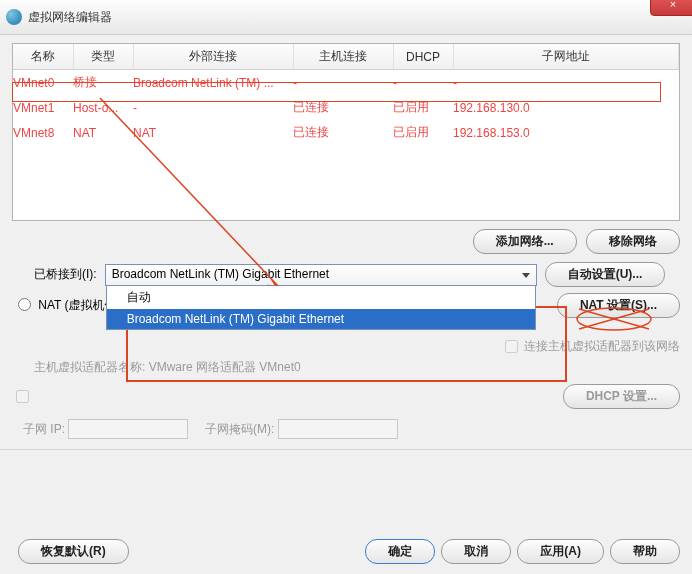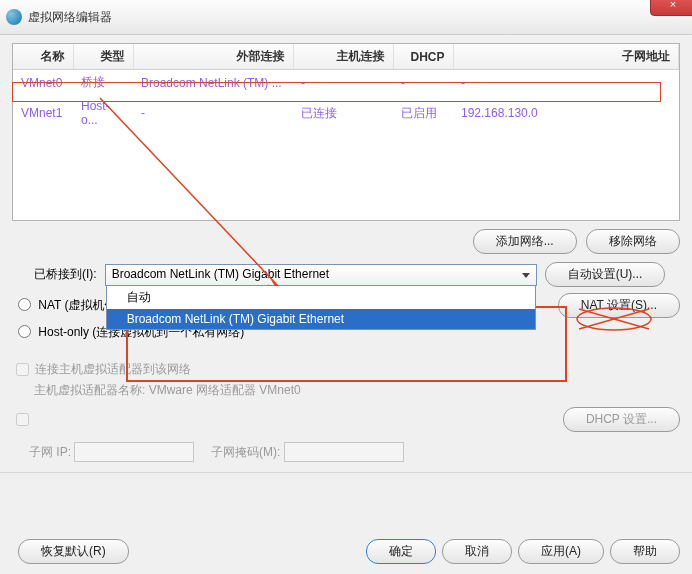--- a/index.html
+++ b/index.html
@@ -7,25 +7,25 @@
 
 .titlebar { height: 28px; background: linear-gradient(#fdfdfd, #e8e8e8); border-bottom: 1px solid #ccc; display: flex; align-items: center; padding: 17px 6px; position: relative; }
 .titlebar .icon { width: 16px; height: 16px; margin-right: 6px; background: radial-gradient(circle at 30% 30%, #7ec8e3, #1a73a8); border-radius: 50%; }
 .titlebar .title { color: #333; }
 .close-btn { position: absolute; right: -4px; top: -6px; width: 46px; height: 22px; background: linear-gradient(#e15a5a,#c83a3a); border: 1px solid #a02828; border-radius: 0 0 4px 4px; color: #fff; text-align: center; line-height: 18px; font-size: 11px; cursor: pointer; }
 
 .content { padding: 8px 12px; }
 
 .table-wrap { border: 1px solid #b3b3b3; background: #fff; height: 178px; position: relative; }
 table { width: 100%; border-collapse: collapse; }
-th { text-align: right; font-weight: bold; padding: 4px 8px; border-right: 1px solid #e0e0e0; border-bottom: 1px solid #d0d0d0; background: linear-gradient(#fcfcfc,#f0f0f0); color: #333; }
-td { padding: 4px 8px; color: #8b5cf6; }
+th { text-align: center; font-weight: normal; padding: 4px 8px; border-right: 1px solid #e0e0e0; border-bottom: 1px solid #d0d0d0; background: linear-gradient(#fcfcfc,#f0f0f0); color: #333; }
+td { padding: 4px 0; color: #ef4444; }
 
 .row-buttons { text-align: right; margin: 8px 0; }
-.btn { background: linear-gradient(#fdfdfd,#e5e5e5); border: 1px solid #9a9a9a; border-radius: 12px; padding: 3px 22px; cursor: pointer; color: #222; margin-left: 6px; }
+.btn { background: linear-gradient(#fdfdfd,#e5e5e5); border: 1px solid #9a9a9a; border-radius: 12px; padding: 3px 22px; cursor: pointer; color: #222; margin-left: 6px; font-weight: bold; }
 
 .group-label { margin: 6px 0 4px 2px; color: #222; }
 
 input[type=radio] { vertical-align: -2px; margin-right: 4px; }
 
 .field-line { display: flex; align-items: center; margin: 6px 0 6px 22px; }
 .field-line label { margin-right: 8px; }
 
 .select { flex: 1; height: 22px; background: linear-gradient(#fff,#f1f1f1); border: 1px solid #7793b8; padding: 2px 20px 2px 6px; position: relative; cursor: pointer; }
 .select::after { content: ""; position: absolute; right: 6px; top: 8px; border-left: 4px solid transparent; border-right: 4px solid transparent; border-top: 5px solid #444; }
@@ -33,21 +33,21 @@
 .dropdown-open { position: relative; }
 .dropdown-list { position: absolute; left: 0; top: 21px; width: 100%; background: #fff; border: 1px solid #7793b8; border-top: none; z-index: 20; }
 .dropdown-list div { padding: 3px 20px; }
 .dd-hl { background: #2a6ec8; color: #fff; }
 
 .side-btn { margin-left: 8px; }
 
 .checkbox-line { margin: 6px 0 4px 4px; display: flex; align-items: center; }
 input[type=checkbox] { vertical-align: -2px; margin-right: 6px; }
 
-.disabled { color: #9a9a9a; }
+.disabled { color: #9a9a9a; justify-content: flex-end; }
 .sub-indent { margin-left: 22px; }
 
 .input-small { width: 120px; height: 20px; border: 1px solid #c8c8c8; background: #f4f4f4; padding: 1px 4px; }
 
 .divider { border-top: 1px solid #d6d6d6; margin: 10px -12px 0 -12px; }
 
 .footer { position: absolute; bottom: 0; left: 0; right: 0; padding: 10px 12px; display: flex; align-items: flex-start; background: #f0f0f0; }
 .footer .spacer { flex: 1; }
 
 
@@ -89,20 +89,28 @@
           <td>-</td>
         </tr>
         <tr class="data">
           <td>VMnet1</td>
           <td>Host-o...</td>
           <td>-</td>
           <td>已连接</td>
           <td>已启用</td>
           <td>192.168.130.0</td>
         </tr>
+        <tr class="data">
+          <td>VMnet8</td>
+          <td>NAT</td>
+          <td>NAT</td>
+          <td>已连接</td>
+          <td>已启用</td>
+          <td>192.168.153.0</td>
+        </tr>
       </tbody>
     </table>
   </div>
 
   <div class="row-buttons">
     <button class="btn">添加网络...</button>
     <button class="btn">移除网络</button>
   </div>
 
 
@@ -121,42 +129,36 @@
 
   <div style="margin:6px 0 0 6px; display:flex; align-items:center">
     <label style="flex:0 0 auto">
       <input type="radio" style="">
       <span>NAT (虚拟机使</span>
     </label>
     <div style="flex:1"></div>
     <button class="btn">NAT 设置(S)...</button>
   </div>
 
-  <div style="margin:6px 0 0 6px">
-    <label>
-      <input type="radio" style="">
-      <span>Host-only (连接虚拟机到一个私有网络)</span>
-    </label>
-  </div>
 
   <div style="height:14px"></div>
 
   <div class="checkbox-line disabled">
     <input type="checkbox" disabled="" style="">
     <span>连接主机虚拟适配器到该网络</span>
   </div>
   <div class="sub-indent disabled">主机虚拟适配器名称: VMware 网络适配器 VMnet0</div>
 
   <div class="checkbox-line disabled" style="margin-top:8px">
     <input type="checkbox" disabled="" style="">
     <div style="flex:1"></div>
     <button class="btn disabled" disabled="">DHCP 设置...</button>
   </div>
 
-  <div style="margin:10px 0 0 17px" class="disabled">
+  <div style="margin:10px 0 0 11px" class="disabled">
     <span>子网 IP:</span>
     <input class="input-small" disabled="" style="">
     &nbsp;&nbsp;&nbsp;
     <span>子网掩码(M):</span>
     <input class="input-small" disabled="" style="">
   </div>
 
   <div class="divider"></div>
 </div>
 

